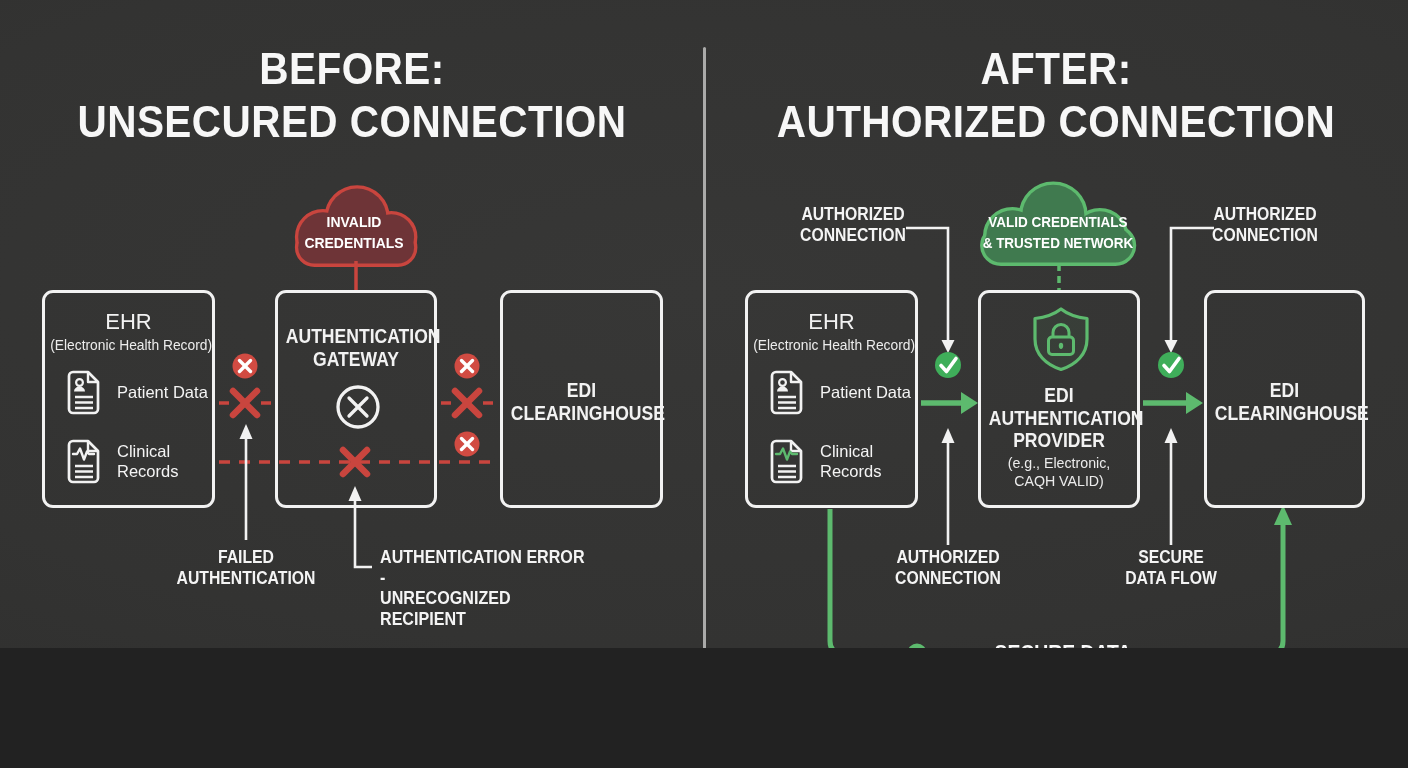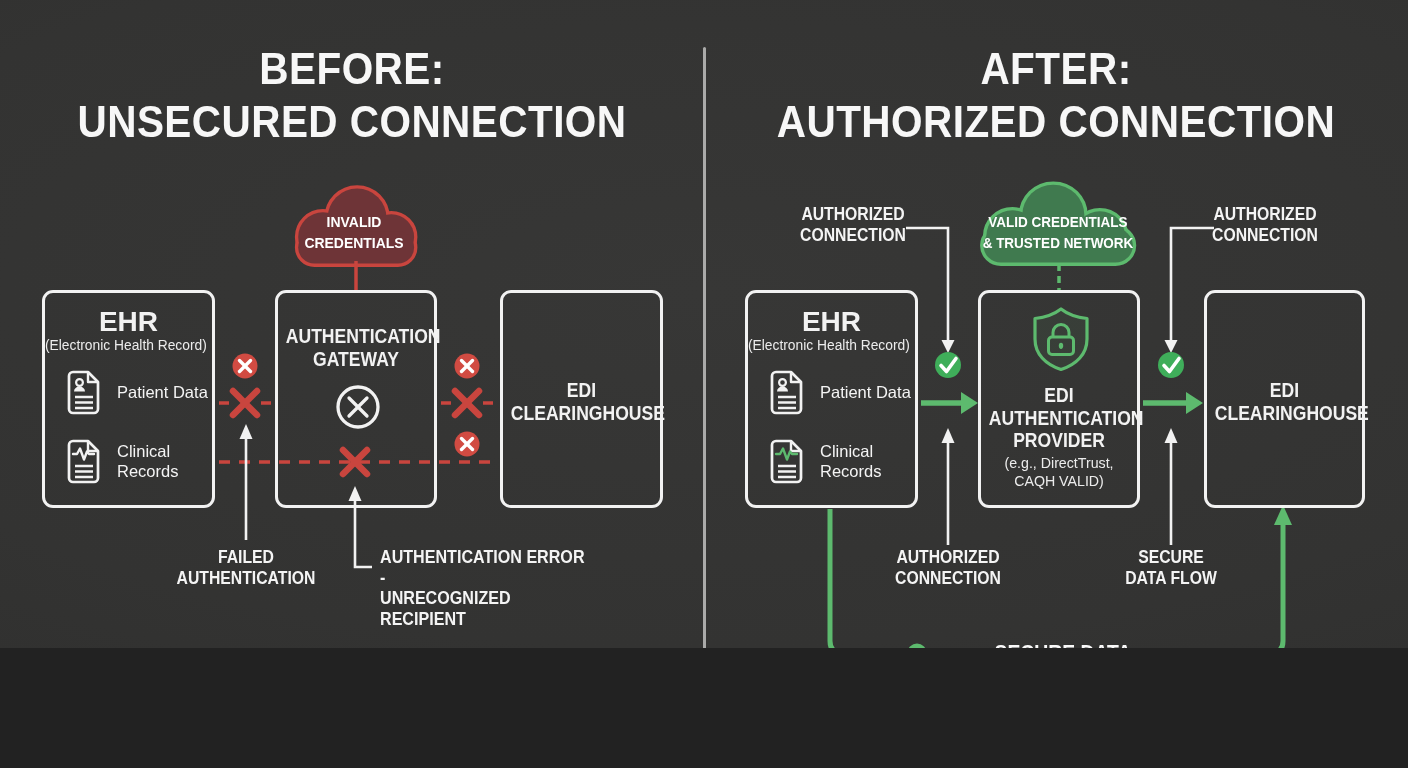--- a/index.html
+++ b/index.html
@@ -7,22 +7,22 @@
     position:relative;width:1408px;height:648px;overflow:hidden;
     background:radial-gradient(ellipse 120% 100% at 50% 45%, #373736 0%, #333332 55%, #2d2d2c 100%);
     font-family:"Liberation Sans", sans-serif;color:#f2f2f2;
   }
   .abs{position:absolute;}
   .cond{transform:scaleX(0.9);transform-origin:50% 50%;}
   .cond-l{transform:scaleX(0.92);transform-origin:0 50%;}
   .panel-title{width:704px;text-align:center;font-weight:bold;font-size:45px;line-height:53px;letter-spacing:0.5px;color:#f7f7f7;}
   .cloud-label{text-align:center;font-weight:bold;font-size:15.5px;line-height:21px;color:#fff;}
   .node-box{position:absolute;border:3px solid #f2f2f2;border-radius:11px;box-sizing:border-box;background:transparent;z-index:2;}
-  .ehr-title{position:absolute;top:14px;left:0;width:100%;text-align:center;font-weight:bold;font-size:28px;line-height:30px;}
-  .ehr-sub{position:absolute;top:44px;left:0;width:100%;text-align:left;font-size:13.8px;line-height:17px;color:#ececec;}
+  .ehr-title{position:absolute;top:14px;left:0;width:100%;text-align:center;font-weight:normal;font-size:22px;line-height:30px;}
+  .ehr-sub{position:absolute;top:44px;left:0;width:100%;text-align:right;font-size:13.8px;line-height:17px;color:#ececec;}
   .ehr-row{position:absolute;left:20px;display:flex;align-items:center;gap:14px;}
   .ehr-item-label{font-size:16.5px;line-height:20px;color:#f4f4f4;}
   .box-title{position:absolute;left:0;width:100%;text-align:center;font-weight:bold;font-size:19.5px;line-height:23px;}
   .small-label{text-align:center;font-weight:bold;font-size:17.5px;line-height:20.5px;color:#f4f4f4;}
   .overlay{position:absolute;left:0;top:0;z-index:1;}
   .divider{position:absolute;left:703px;top:47px;width:3px;height:673px;background:#b7b7b6;opacity:0.9;z-index:0;border-radius:2px;}
   .banner-title{width:270px;text-align:center;font-weight:bold;font-size:21.5px;color:#fafafa;}
   .banner-sub{width:270px;text-align:center;font-size:19px;color:#e6e6e6;}
   .prov-sub{position:absolute;left:0;width:100%;text-align:center;font-size:14.2px;line-height:18px;color:#ececec;}
 </style>
@@ -275,21 +275,21 @@
       <path d="M21,31 V26.5 a8,8 0 0 1 16,0 V31" fill="none" stroke="#5dba6e" stroke-width="3"></path>
       <rect x="16.5" y="31" width="25" height="17.5" rx="3.5" fill="none" stroke="#5dba6e" stroke-width="3"></rect>
       <ellipse cx="29" cy="39.8" rx="2.2" ry="3.1" fill="#5dba6e"></ellipse>
     </svg>
     <div class="box-title cond" style="top:91px;line-height:22.5px;">
       <div>EDI</div>
       <div>AUTHENTICATION</div>
       <div>PROVIDER</div>
     </div>
     <div class="prov-sub" style="top:161px;">
-      <div>(e.g., DirectTrust,</div>
+      <div>(e.g., Electronic,</div>
       <div>CAQH VALID)</div>
     </div>
   </div>
 
   <div class="node-box" style="left:1204px;top:290px;width:161px;height:218px;">
     <div class="box-title cond" style="top:86px;">
       <div>EDI</div>
       <div>CLEARINGHOUSE</div>
     </div>
   </div>

